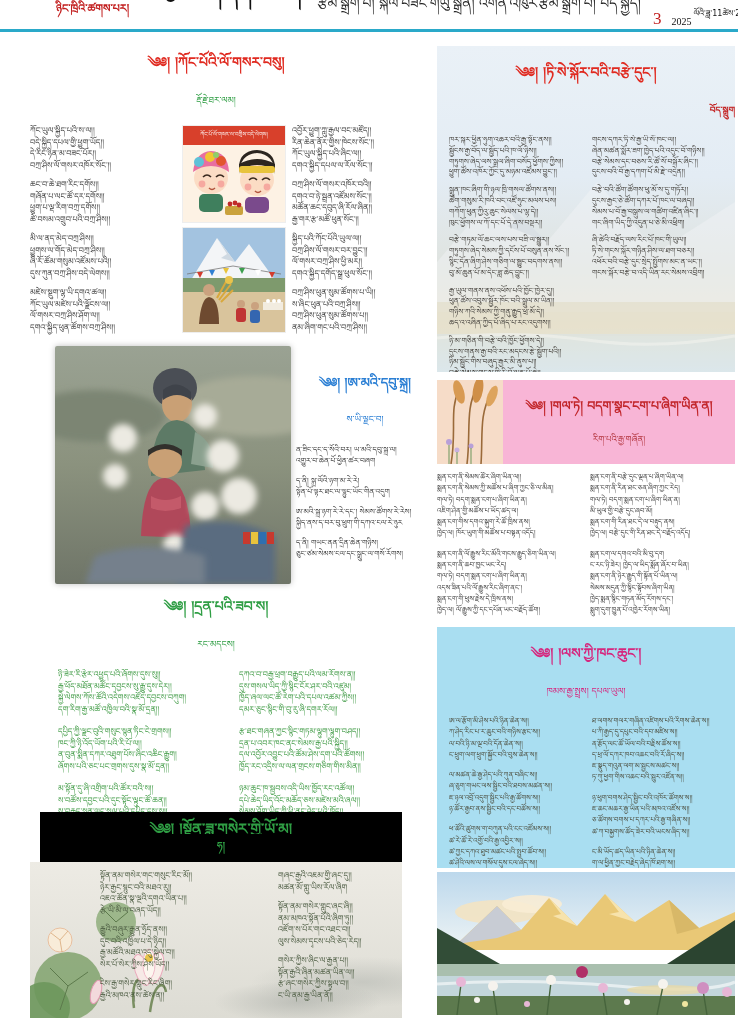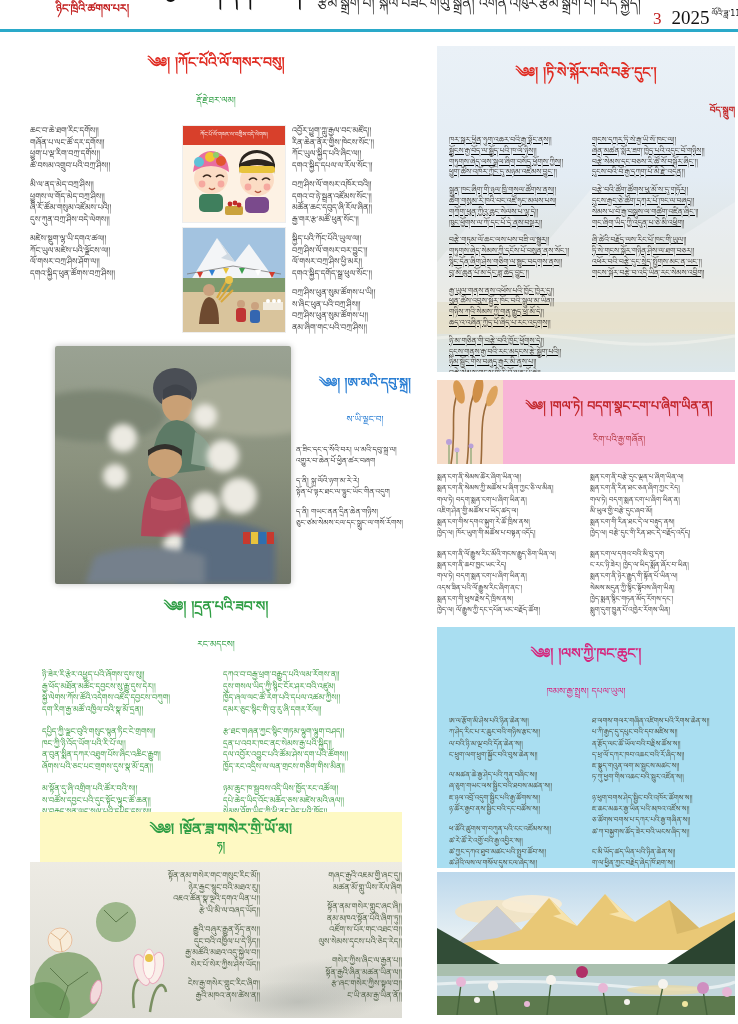--- a/index.html
+++ b/index.html
@@ -5,21 +5,21 @@
   html,body{margin:0;padding:0;background:#9a9a9a;font-family:"DejaVu Sans","Liberation Sans",sans-serif;}
   .page{position:relative;width:738px;height:1024px;background:#ffffff;margin:0 auto;overflow:hidden;}
 
   
   .mast{position:absolute;left:0;top:0;width:738px;height:32px;display:flex;align-items:flex-end;
         padding:0 0 2px 0;border-bottom:3px solid #2aa9c9;box-sizing:border-box;}
   .paper-name{color:#c21e1e;font-size:11px;font-weight:bold;margin-left:56px;white-space:nowrap;}
   .mast-title{color:#111;font-size:20px;font-weight:bold;margin-left:34px;white-space:nowrap;}
   .mast-editors{color:#222;font-size:14px;margin-left:16px;white-space:nowrap;}
   .page-num{color:#c21e1e;font-family:"Liberation Serif",serif;font-size:17px;margin-left:12px;line-height:1;}
-  .year{color:#111;font-family:"Liberation Serif",serif;font-size:19px;margin-left:10px;line-height:1;}
+  .year{color:#111;font-family:"Liberation Serif",serif;font-size:10px;margin-left:10px;line-height:1;}
   .date-tib{color:#111;font-size:8px;margin-left:2px;white-space:nowrap;}
 
   
   .center{text-align:center;}
   .title{font-size:14px;font-weight:bold;margin:0;white-space:nowrap;overflow:hidden;}
   .sub{font-size:9px;margin-top:4px;}
   .stanza{margin:0 0 8px 0;white-space:pre-line;}
   .verse{font-size:8px;line-height:11.5px;color:#3a3a3a;overflow:hidden;}
 
   
@@ -39,46 +39,46 @@
   .painting{position:absolute;left:55px;top:346px;width:236px;height:238px;overflow:hidden;
             box-shadow:0 0 6px rgba(0,0,0,.25);border-radius:2px;}
   .art-ama{position:absolute;left:296px;top:368px;width:138px;}
   .t-blue{color:#2b7fd4;}
   .art-ama .verse{font-size:7.5px;line-height:11px;}
   .art-ama .stanza{margin-bottom:9px;}
 
   
   .art-drenpa{position:absolute;left:30px;top:590px;width:372px;}
   .d-row{display:flex;gap:14px;margin-top:10px;padding:0 12px;}
-  .d-col{width:172px;}
+  .d-col{width:172px;margin-left:16px;}
   .v-green{color:#3f9a44;}
   .art-drenpa .stanza{margin-bottom:11px;}
 
   
-  .tonda-head{position:absolute;left:40px;top:812px;width:362px;height:50px;background:#fef9c3;
+  .tonda-head{position:absolute;left:40px;top:812px;width:362px;height:50px;background:#000000;
               display:flex;flex-direction:column;justify-content:center;}
   .tonda-head .title{font-size:15px;}
   .tonda-head .sub{margin-top:0;font-size:10px;color:#2f9e44;font-weight:bold;}
   .tonda-body{position:absolute;left:30px;top:862px;width:372px;height:156px;
               background:linear-gradient(#edebe4,#dddcd4);overflow:hidden;}
   .tonda-cols{position:absolute;left:70px;top:8px;display:flex;gap:18px;z-index:2;}
-  .tonda-cols .verse{color:#4a5a40;text-align:right;}
+  .tonda-cols .verse{color:#4a5a40;text-align:left;}
   .t-col1{width:160px;}
   .t-col2{width:124px;}
   .lotus-svg{position:absolute;left:0;bottom:0;z-index:1;}
   .haze{position:absolute;right:0;bottom:0;width:260px;height:80px;z-index:0;
         background:radial-gradient(120px 30px at 60% 80%,rgba(150,155,150,.45),transparent 70%),
                    radial-gradient(160px 36px at 85% 55%,rgba(160,165,160,.4),transparent 70%);}
 
   
   .art-tise{position:absolute;left:437px;top:46px;width:298px;height:326px;overflow:hidden;
             background:linear-gradient(#eaf1f7 0%,#e3ecf4 40%,#dfe3df 68%,#e9e4d2 86%,#dfe9ec 100%);}
   .tise-bg{position:absolute;left:0;bottom:0;opacity:.55;}
   .tise-inner{position:relative;z-index:2;padding-top:10px;}
-  .tise-cols{display:flex;gap:10px;padding:10px 10px 0 12px;text-decoration:underline;}
+  .tise-cols{display:flex;gap:10px;padding:10px 10px 0 12px;}
   .tise-col{width:138px;}
   .art-tise .verse{font-size:7.5px;line-height:10.8px;color:#44413c;}
   .art-tise .stanza{margin-bottom:7px;}
   .t-darkred{color:#c32222;text-align:right;}
 
   
   .art-galte{position:absolute;left:437px;top:380px;width:298px;}
   .galte-head{display:flex;height:84px;border-radius:29px;}
   .reed{width:66px;height:84px;background:#f6dcc8;overflow:hidden;}
   .galte-title-box{width:232px;height:84px;background:#f8b5d6;display:flex;flex-direction:column;
@@ -115,20 +115,24 @@
     <span class="page-num">3</span>
     <span class="year">2025</span>
     <span class="date-tib">ལོའི་ཟླ་11ཚེས་21ཉིན།</span>
   </header>
 
   <section class="art-kongpo">
     <h2 class="title t-red center">༄༅། །ཀོང་པོའི་ལོ་གསར་བསུ།</h2>
     <div class="sub t-green center">རྡོ་རྗེ་ཐར་ལམ།</div>
     <div class="k-row">
       <div class="verse k-col">
+          <p class="stanza">ཀོང་ཡུལ་སྐྱིད་པའི་ས་ལ།།
+བདེ་སྐྱིད་དཔལ་གྱི་ཕྱུག་ཡོད།།
+དེ་རིང་ཉིན་མ་བཟང་པོར།།
+བཀྲ་ཤིས་ལོ་གསར་འཁོར་སོང་།།</p>
           <p class="stanza">ཆང་བ་ཆེ་ཐག་རིང་དགོས།།
 གཞོན་པ་ལང་ཚོ་དར་དགོས།།
 ཕྱུག་པ་ལྡ་རིག་བཀྲ་དགོས།།
 ཚེ་བསམ་འགྲུབ་པའི་བཀྲ་ཤིས།།</p>
           <p class="stanza">མི་ལ་ནད་མེད་བཀྲ་ཤིས།།
 ཕྱུགས་ལ་གོད་མེད་བཀྲ་ཤིས།།
 ཞི་རོ་ཚོམ་གསུམ་འཛོམས་པའི།།
 དུས་ཀུན་བཀྲ་ཤིས་བདེ་ལེགས།།</p>
           <p class="stanza">མཛེས་སྡུག་ལྷ་ཡི་དགའ་ཚལ།།
 ཀོང་ཡུལ་མཛེས་པའི་ལྗོངས་ལ།།
@@ -274,20 +278,22 @@
   </figure>
 
   <section class="art-ama">
     <h2 class="title t-blue center" style="font-size:13px;">༄༅། །ཨ་མའི་དབུ་སྐྲ།</h2>
     <div class="sub t-blue center">ས་ཡི་ལྗང་བ།</div>
     <div class="verse" style="margin-top:10px;">
         <p class="stanza">ན་ཟིང་དང་ད་སོའི་བར། ཡ་མའི་དབུ་སྐྲ་ལ།
 འགྱུར་བ་ཆེན་པོ་ཕྱིན་ཚར་བཞག</p>
         <p class="stanza">ད་ནི། སྐྲ་ལོའི་ཉག་མ་རེ་རེ།
 སྟོན་པོ་ལྟར་ཐང་ལ་ལྷུང་ཡོང་གིན་འདུག</p>
+        <p class="stanza">ཨ་མའི་སྐྲ་ཉག་རེ་རེ་དང་། སེམས་ཚོགས་རེ་རེས།
+སྐྱིད་ནས་ད་བར་བུ་ཕྲུག་གི་དཀའ་ངལ་རེ་ཉུར</p>
         <p class="stanza">ད་ནི། གཡང་ནན་དྲིན་ཆེན་གཉིས།
 ཅུང་ཙམ་སེམས་ངལ་དང་སྒྲུང་ལ་གསོ་རོགས།</p>
       </div>
   </section>
 
   <section class="art-drenpa">
     <h2 class="title t-green center">༄༅། །དྲན་པའི་ཟབ་ས།</h2>
     <div class="sub t-green center">རང་མདངས།</div>
     <div class="d-row">
       <div class="verse v-green d-col">

